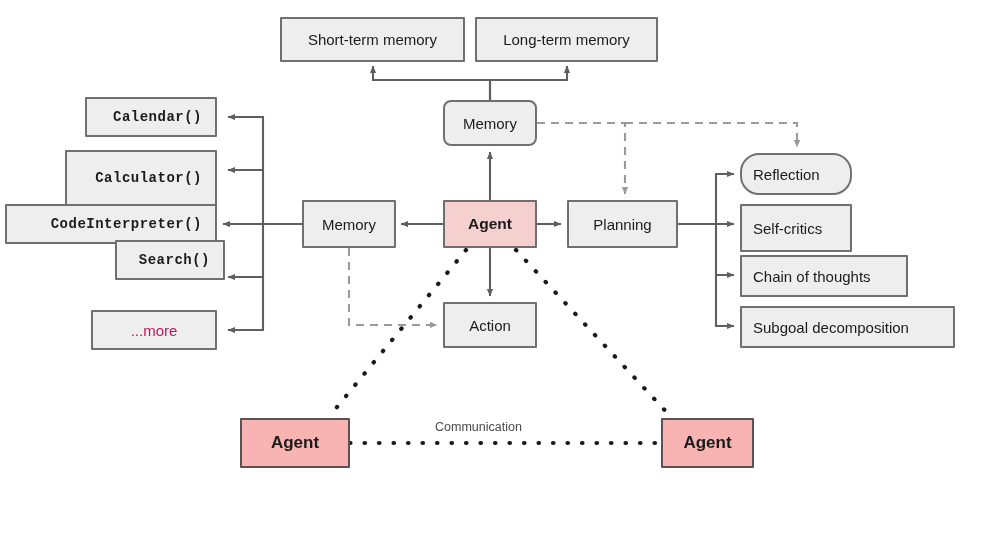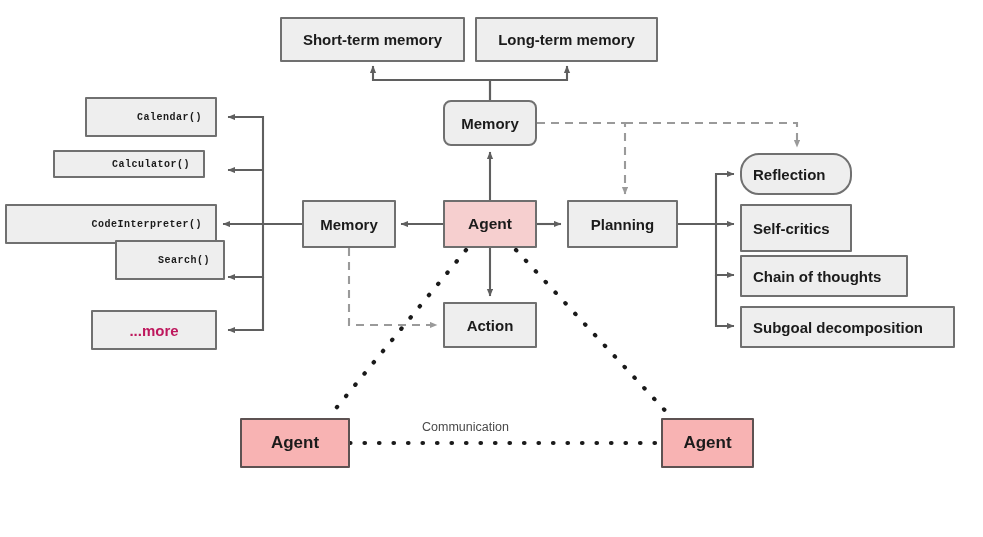--- a/index.html
+++ b/index.html
@@ -5,26 +5,26 @@
   html,body{margin:0;padding:0;background:#ffffff;}
   body{width:983px;height:537px;position:relative;overflow:hidden;
        font-family:"Liberation Sans",sans-serif;}
   #stage{position:absolute;left:0;top:0;width:983px;height:537px;}
   svg#wires{position:absolute;left:0;top:0;width:983px;height:537px;pointer-events:none;}
 
   .node{position:absolute;box-sizing:border-box;
         border:2px solid #707070;background:#eeeeee;
         display:flex;align-items:center;
         font-size:15px;color:#1b1b1b;
-        border-radius:1px;font-weight:bold;}
+        border-radius:1px;}
   .node.center{justify-content:center;}
   .node.left{justify-content:flex-start;padding-left:11px;}
   .node.right{justify-content:flex-end;padding-right:13px;}
   .node.mono{font-family:"Liberation Mono","DejaVu Sans Mono",monospace;
-             font-weight:700;font-size:10px;letter-spacing:0.5px;}
+             font-weight:700;font-size:14px;letter-spacing:0.5px;}
   .node.agent{background:#f6cfcf;border-color:#6e6e6e;font-weight:700;font-size:15.5px;}
   .node.agent-peer{background:#f8b3b3;border-color:#5d5252;font-weight:700;font-size:17px;}
   .node.muted{color:#be185d;}
   .caption{position:absolute;font-size:12.5px;color:#4a4a4a;}
 </style>
 </head>
 <body>
 
 <div id="stage">
 
@@ -101,21 +101,21 @@
   </div>
 
   <div class="node center" style="left:443px;top:302px;width:94px;height:46px;">
     <span>Action</span>
   </div>
 
   <div class="node right mono" style="left:85px;top:97px;width:132px;height:40px;">
     <span>Calendar()</span>
   </div>
 
-  <div class="node right mono" style="left:53px;top:150px;width:152px;height:28px;">
+  <div class="node right mono" style="left:65px;top:150px;width:152px;height:56px;">
     <span>Calculator()</span>
   </div>
 
   <div class="node right mono" style="left:5px;top:204px;width:212px;height:40px;">
     <span>CodeInterpreter()</span>
   </div>
 
   <div class="node right mono" style="left:115px;top:240px;width:110px;height:40px;padding-left:28px;">
     <span>Search()</span>
   </div>
@@ -141,17 +141,17 @@
   </div>
 
   <div class="node center agent-peer" style="left:240px;top:418px;width:110px;height:50px;">
     <span>Agent</span>
   </div>
 
   <div class="node center agent-peer" style="left:661px;top:418px;width:93px;height:50px;">
     <span>Agent</span>
   </div>
 
-  <div class="caption" style="left:422px;top:420px;">
+  <div class="caption" style="left:435px;top:420px;">
     <span>Communication</span>
   </div>
 
 </div>
 
 </body></html>

